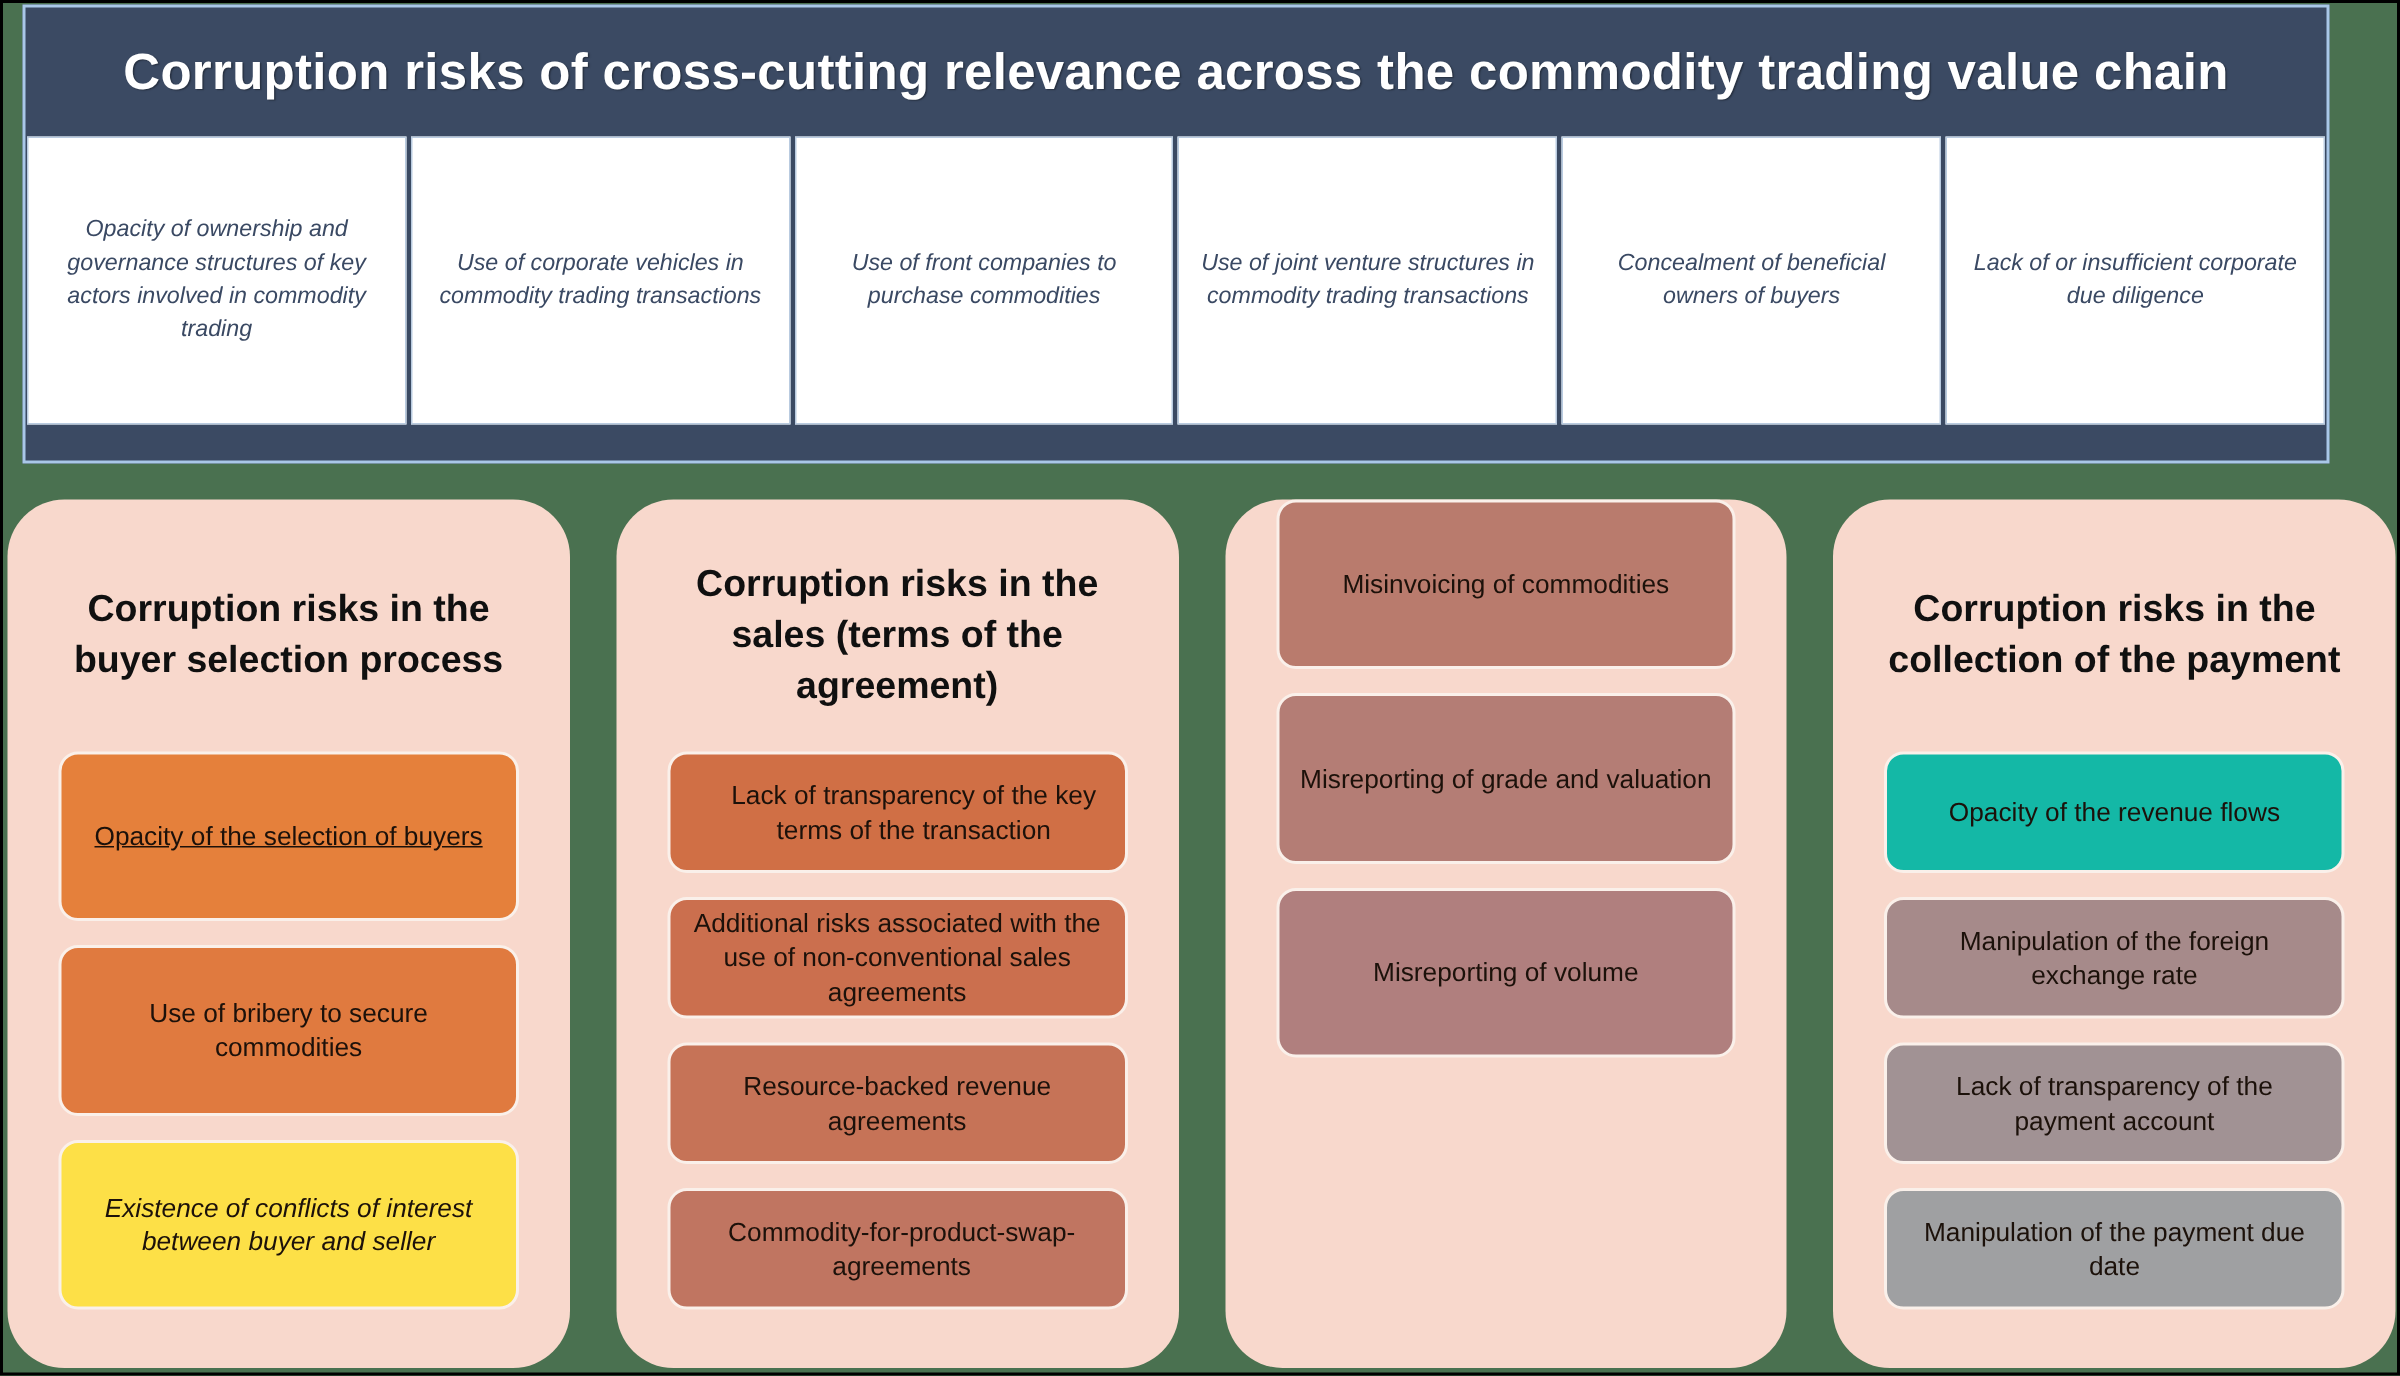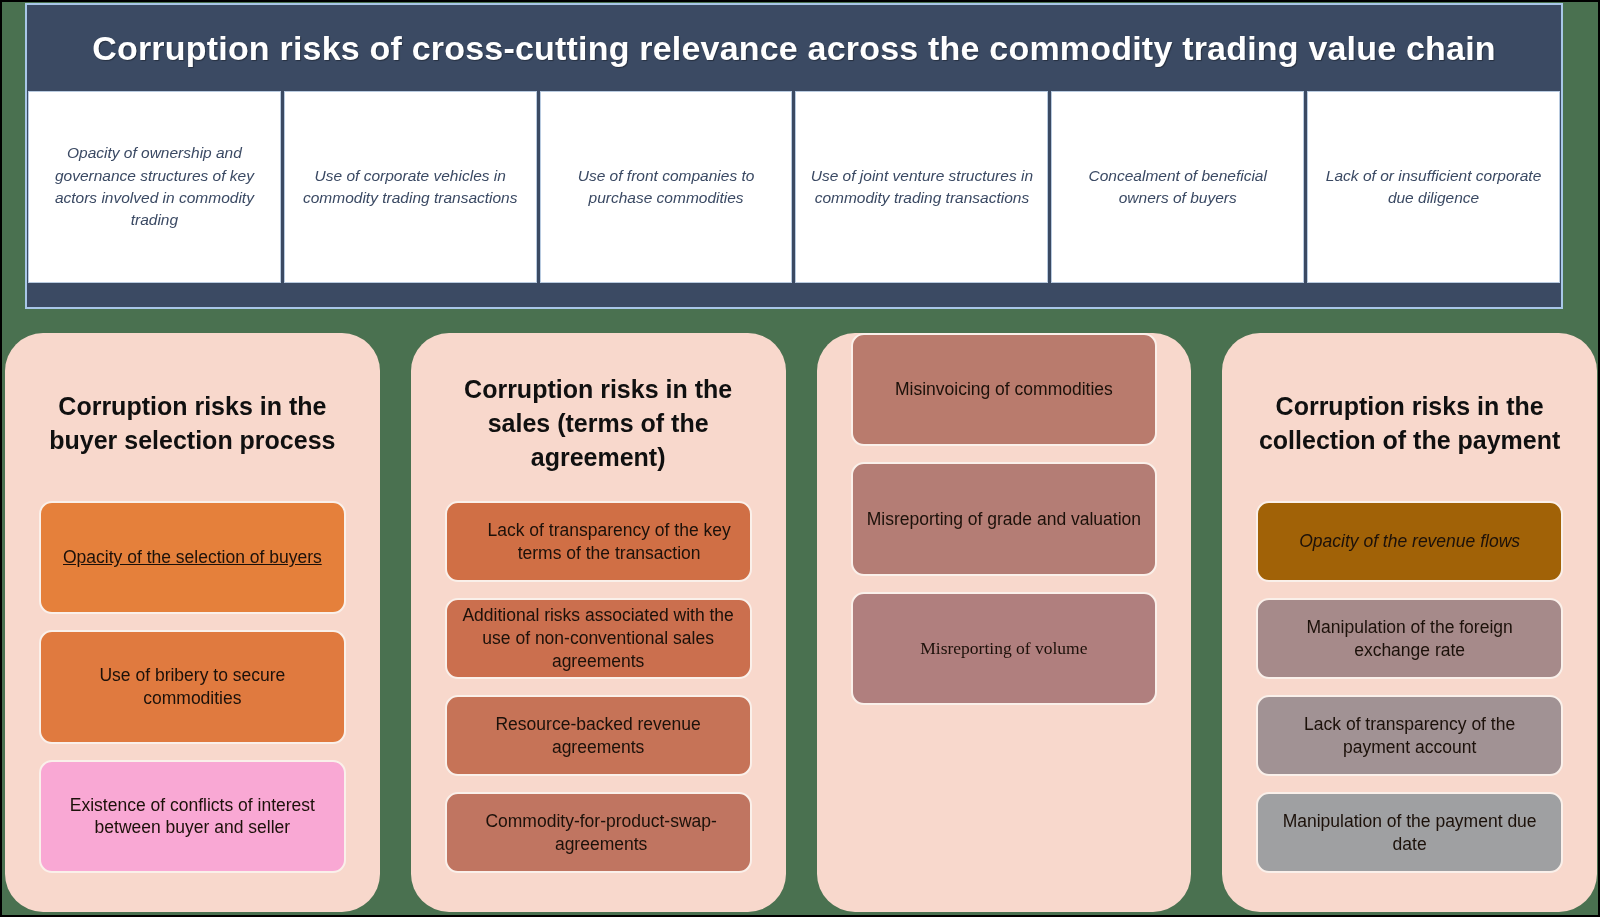--- a/index.html
+++ b/index.html
@@ -18,21 +18,21 @@
     position:relative;
   }
   .figure{
     position:absolute;
     inset:2px;
     background:var(--green);
   }
   
   .top-block{
     position:absolute;
-    left:23px; top:1px;
+    left:13px; top:1px;
     width:1538px; height:306px;
     background:var(--navy);
     border:2px solid var(--blue-border);
     display:flex;
     flex-direction:column;
   }
   .block-title{
     height:86px;
     flex:none;
     display:flex;
@@ -132,46 +132,46 @@
     </div>
   </div>
 
   <div class="cards-row">
 
     <div class="card">
       <div class="card-title">Corruption risks in the buyer selection process</div>
       <div class="boxes">
         <div class="riskbox" style="background-color: rgb(229, 128, 59); text-decoration: underline;">Opacity of the selection of buyers</div>
         <div class="riskbox" style="background-color: rgb(224, 122, 63);">Use of bribery to secure commodities</div>
-        <div class="riskbox" style="background-color: #f9a8d4;">Existence of conflicts of interest between buyer and seller</div>
+        <div class="riskbox" style="background-color: #fde047; font-style: italic;">Existence of conflicts of interest between buyer and seller</div>
       </div>
     </div>
 
     <div class="card">
       <div class="card-title">Corruption risks in the sales (terms of the agreement)</div>
       <div class="boxes">
         <div class="riskbox" style="background-color: rgb(208, 111, 69); padding-left: 36px;">Lack of transparency of the key terms of the transaction</div>
         <div class="riskbox" style="background-color: rgb(203, 111, 78);">Additional risks associated with the use of non-conventional sales agreements</div>
         <div class="riskbox" style="background-color: rgb(198, 115, 87);">Resource-backed revenue agreements</div>
         <div class="riskbox" style="background-color: rgb(192, 117, 97); padding-left: 20px;">Commodity-for-product-swap-agreements</div>
       </div>
     </div>
 
     <div class="card">
       <div class="boxes">
         <div class="riskbox" style="background-color: rgb(185, 123, 109);">Misinvoicing of commodities</div>
         <div class="riskbox" style="background-color: rgb(180, 125, 117);">Misreporting of grade and valuation</div>
-        <div class="riskbox" style="background-color: rgb(176, 127, 126); font-family: Liberation Serif, serif;">Misreporting of volume</div>
+        <div class="riskbox" style="background-color: rgb(176, 127, 126);">Misreporting of volume</div>
       </div>
     </div>
 
     <div class="card">
       <div class="card-title">Corruption risks in the collection of the payment</div>
       <div class="boxes">
-        <div class="riskbox" style="background-color: #a16207; font-style: italic;">Opacity of the revenue flows</div>
+        <div class="riskbox" style="background-color: #14b8a6;">Opacity of the revenue flows</div>
         <div class="riskbox" style="background-color: rgb(166, 138, 138);">Manipulation of the foreign exchange rate</div>
         <div class="riskbox" style="background-color: rgb(161, 146, 148);">Lack of transparency of the payment account</div>
         <div class="riskbox" style="background-color: rgb(159, 160, 162);">Manipulation of the payment due date</div>
       </div>
     </div>
 
   </div>
 </div>
 
 </body></html>

